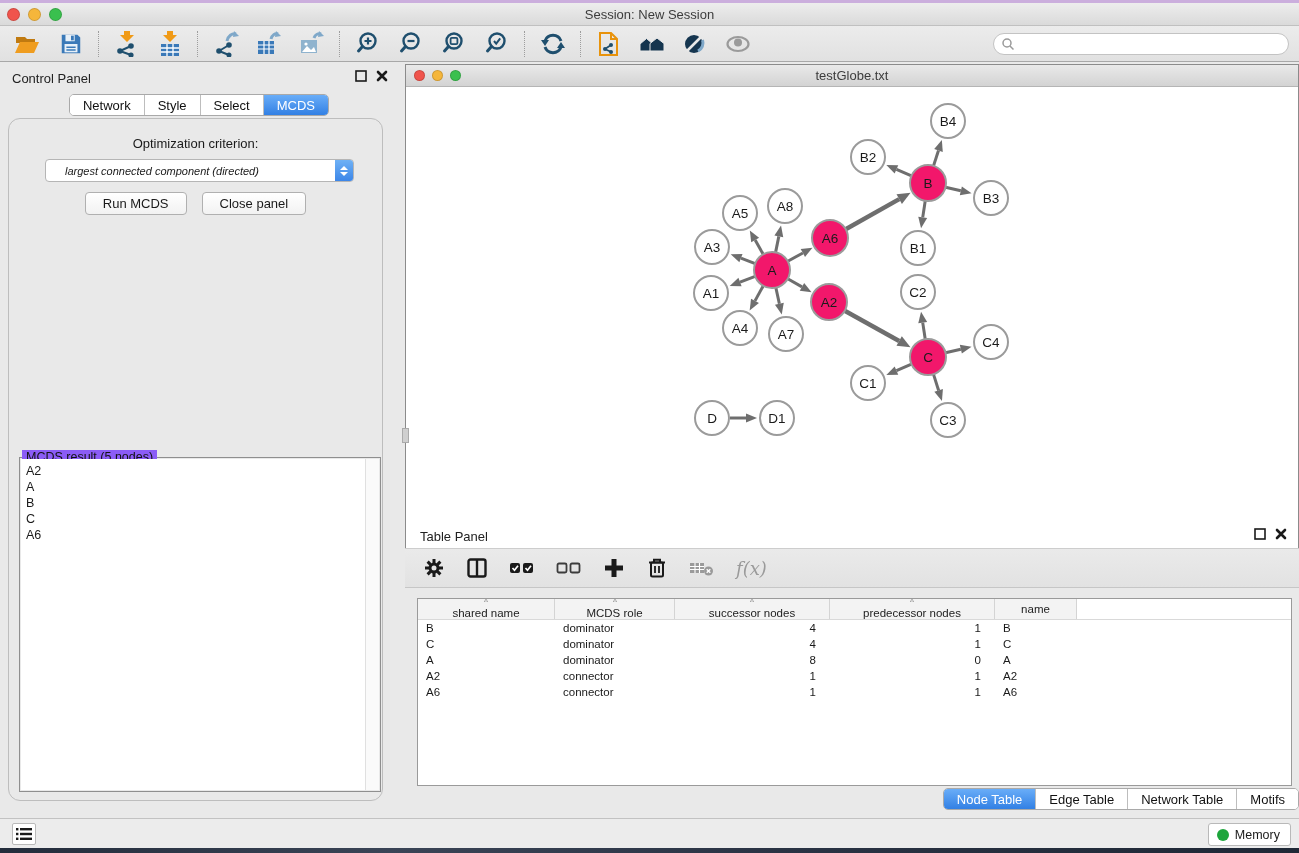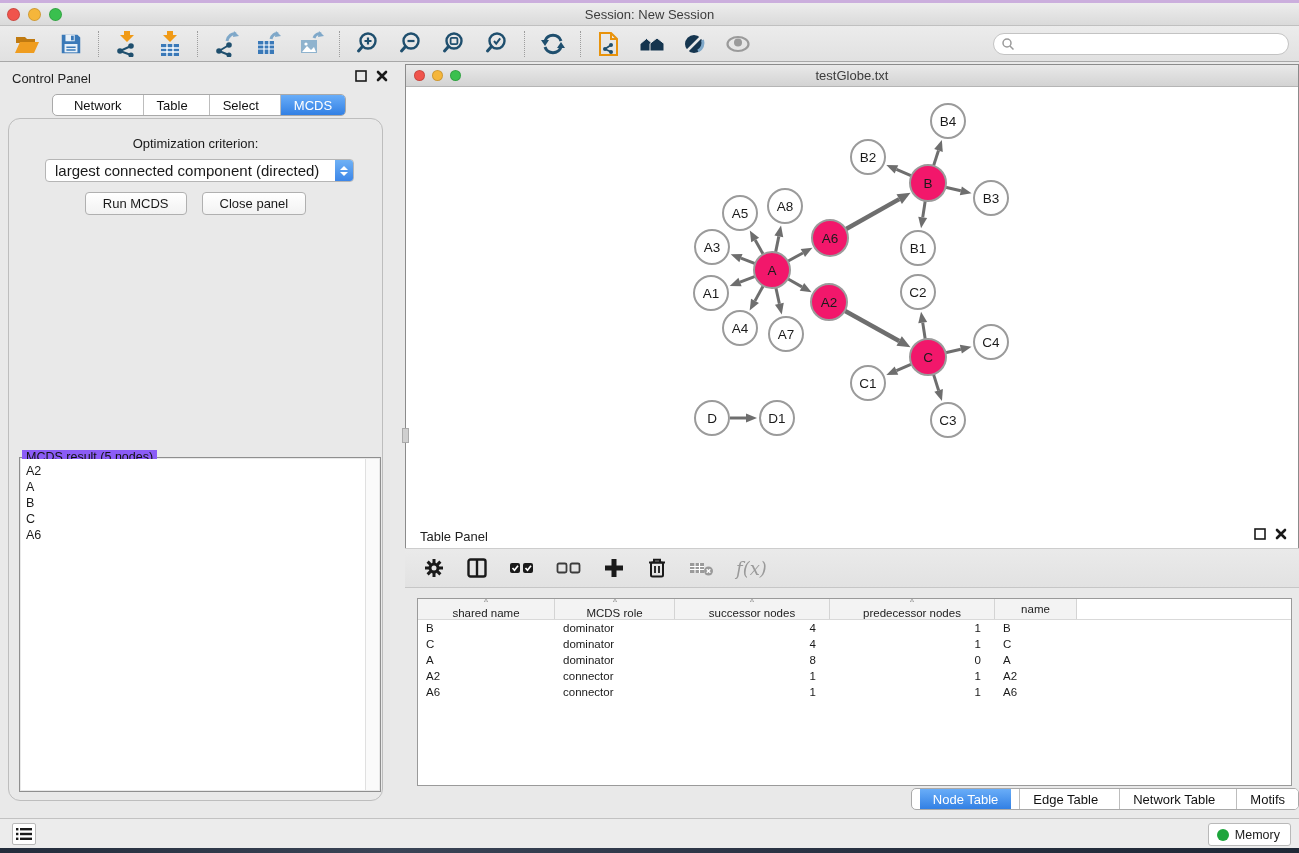--- a/index.html
+++ b/index.html
@@ -37,35 +37,35 @@
   .search-box input { border:none; outline:none; flex:1; height:18px; font-size:12px; background:transparent; font-family:"Liberation Sans",sans-serif;}
   
   .control-panel { position:absolute; left:0; top:62px; width:398px; height:756px; }
   .cp-header { position:relative; height:30px; }
   .panel-title { position:absolute; left:12px; top:9px; font-size:13px; color:#222; }
   .panel-icons { position:absolute; right:10px; top:8px; display:flex; gap:9px; align-items:center; }
   .segmented { display:flex; justify-content:center; margin-top:2px; }
   .seg-wrap { display:inline-flex; border:1px solid #a9a9a9; border-radius:5px; overflow:hidden; background:#fff; height:22px; }
   .seg-tab {
     padding:0 13px; font-size:13px; display:flex; align-items:center; background:#fff;
-    border-left:1px solid #bdbdbd; color:#111; cursor:default;margin-left:8px;
+    border-left:1px solid #bdbdbd; color:#111; cursor:default;
   }
   .seg-tab:first-child{border-left:none;}
   .seg-tab.active { background:linear-gradient(#69adf8,#3280e4); color:#fff; }
   .cp-content {
     position:absolute; left:8px; right:15px; top:56px; bottom:17px;
     border:1px solid #bdbdbd; border-radius:12px;
   }
   .opt-label { margin-top:17px; text-align:center; font-size:13px; }
   .dropdown {
     position:absolute; left:36px; right:28px; top:40px; height:23px;
     background:#fff; border:1px solid #b5b5b5; border-radius:4px;
     display:flex; align-items:center;
   }
-  .dropdown .value { flex:1; font-size:15px; padding-left:9px; white-space:nowrap; }
+  .dropdown .value { flex:1; font-size:11px; padding-left:19px; white-space:nowrap;font-style:italic; }
   .dropdown .spinner {
     width:18px; height:21px; border-radius:0 3px 3px 0;
     background:linear-gradient(#6fb1f5,#3c86e8); display:flex; flex-direction:column;
     align-items:center; justify-content:center; gap:2px;
   }
   .spin-up { width:0;height:0;border-left:4px solid transparent;border-right:4px solid transparent;border-bottom:4px solid #fff; }
   .spin-down { width:0;height:0;border-left:4px solid transparent;border-right:4px solid transparent;border-top:4px solid #fff; }
   .btn-row { position:absolute; top:73px; left:0; right:0; display:flex; justify-content:center; gap:15px; }
   .push-btn {
     height:23px; padding:0 17px; background:linear-gradient(#ffffff,#f2f2f2);
@@ -303,21 +303,21 @@
             <rect x="1" y="1" width="10" height="10" fill="none" stroke="#1a1a1a" stroke-width="1.6"></rect>
           </svg>
         <svg width="12" height="12" viewBox="0 0 12 12">
             <path d="M2 2l8 8M10 2l-8 8" stroke="#1a1a1a" stroke-width="2.6" stroke-linecap="round"></path>
           </svg>
       </span>
     </div>
     <div class="segmented">
         <div class="seg-wrap">
           <div class="seg-tab">Network</div>
-          <div class="seg-tab">Table</div>
+          <div class="seg-tab">Style</div>
           <div class="seg-tab">Select</div>
           <div class="seg-tab active">MCDS</div>
         </div>
       </div>
     <div class="cp-content">
       <div class="opt-label">Optimization criterion:</div>
       <div class="dropdown">
         <span class="value">largest connected component (directed)</span>
         <span class="spinner">
             <span class="spin-up"></span>

